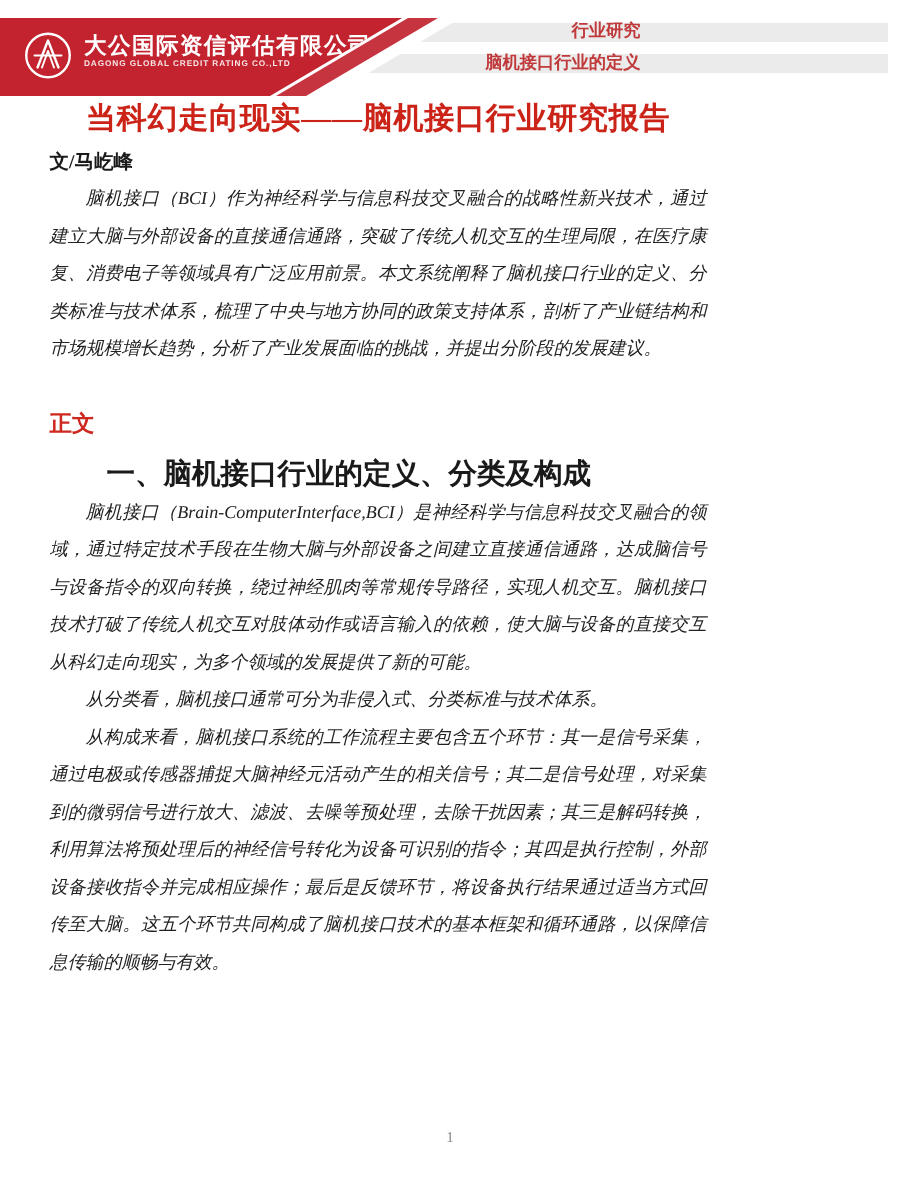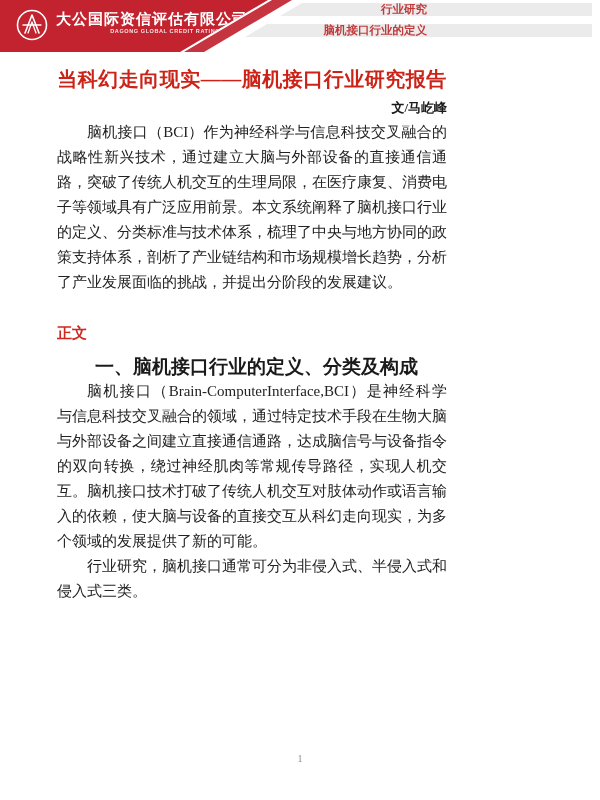--- a/index.html
+++ b/index.html
@@ -9,21 +9,21 @@
     width: 600px;
     height: 800px;
     margin: 0 auto;
     background: #ffffff;
     overflow: hidden;
     font-family: "Liberation Serif", "DejaVu Serif", serif;
     color: #222222;
   }
 
   
-  .header { position: absolute; top: 0; left: 0; width: 482px; height: 56px; text-align: right; }
+  .header { position: absolute; top: 12px; left: 0; width: 482px; height: 56px; }
   .red-banner {
     position: absolute; top: 0; left: 0;
     width: 268px; height: 52px;
     background: #c2232e;
     clip-path: polygon(0 0, 100% 0, 180px 100%, 0 100%);
   }
   .red-stripe {
     position: absolute; top: 0; left: 184px;
     width: 108px; height: 52px;
     background: #c63440;
@@ -51,45 +51,46 @@
   .band-label {
     position: absolute; right: 55px;
     font-family: "Liberation Sans", "DejaVu Sans", sans-serif;
     font-weight: bold; font-size: 11.5px; line-height: 13px;
     color: #c0393b; white-space: nowrap;
   }
   .band-label-1 { top: 3px; }
   .band-label-2 { top: 24px; }
 
   
-  .doc { position: absolute; top: 52px; left: 0; width: 504px; padding: 0 57px; }
+  .doc { position: absolute; top: 52px; left: 0; width: 504px; padding: 0 33px; }
   .doc-title {
     margin-top: 14px;
     text-align: center;
     font-size: 20px; font-weight: bold;
     color: #cc2318; letter-spacing: 0.5px;
     line-height: 26px;
   }
   .byline {
     margin-top: 8px;
-    text-align: right;
+    text-align: left;
     font-size: 13px; font-weight: bold; color: #1a1a1a;
     line-height: 16px;
   }
   .sec-heading {
     margin-top: 10px;
     font-size: 15px; font-weight: bold; color: #cf2820;
     line-height: 20px;
   }
   .para {
     margin: 0;
-    font-size: 15px; line-height: 25px;
+    font-size: 12px; line-height: 25px;
     text-align: justify;
     text-indent: 2em;
     color: #222222;
+    font-style: italic;
   }
   .abstract-para { margin-top: 4px; }
   .zhengwen-heading { margin-top: 28px; }
   .sub-heading {
     margin-top: 11px;
     padding-left: 2em;
     font-size: 19px; font-weight: bold; color: #1a1a1a;
     line-height: 25px;
   }
   .page-number {
@@ -129,18 +130,19 @@
 
   <div class="doc">
     <h1 class="doc-title">当科幻走向现实——脑机接口行业研究报告</h1>
     <div class="byline">文/马屹峰</div>
 
     <p class="para abstract-para">脑机接口（BCI）作为神经科学与信息科技交叉融合的战略性新兴技术，通过建立大脑与外部设备的直接通信通路，突破了传统人机交互的生理局限，在医疗康复、消费电子等领域具有广泛应用前景。本文系统阐释了脑机接口行业的定义、分类标准与技术体系，梳理了中央与地方协同的政策支持体系，剖析了产业链结构和市场规模增长趋势，分析了产业发展面临的挑战，并提出分阶段的发展建议。</p>
 
     <h2 class="sec-heading zhengwen-heading">正文</h2>
     <h3 class="sub-heading">一、脑机接口行业的定义、分类及构成</h3>
     <p class="para">脑机接口（Brain-ComputerInterface,BCI）是神经科学与信息科技交叉融合的领域，通过特定技术手段在生物大脑与外部设备之间建立直接通信通路，达成脑信号与设备指令的双向转换，绕过神经肌肉等常规传导路径，实现人机交互。脑机接口技术打破了传统人机交互对肢体动作或语言输入的依赖，使大脑与设备的直接交互从科幻走向现实，为多个领域的发展提供了新的可能。</p>
-    <p class="para">行业研究，脑机接口通常可分为非侵入式、半侵入式和侵入式三类。</p>
+    <p class="para">从分类看，脑机接口通常可分为非侵入式、分类标准与技术体系。</p>
+    <p class="para">从构成来看，脑机接口系统的工作流程主要包含五个环节：其一是信号采集，通过电极或传感器捕捉大脑神经元活动产生的相关信号；其二是信号处理，对采集到的微弱信号进行放大、滤波、去噪等预处理，去除干扰因素；其三是解码转换，利用算法将预处理后的神经信号转化为设备可识别的指令；其四是执行控制，外部设备接收指令并完成相应操作；最后是反馈环节，将设备执行结果通过适当方式回传至大脑。这五个环节共同构成了脑机接口技术的基本框架和循环通路，以保障信息传输的顺畅与有效。</p>
   </div>
 
   <div class="page-number">1</div>
 
 </div>
 
 </body></html>

